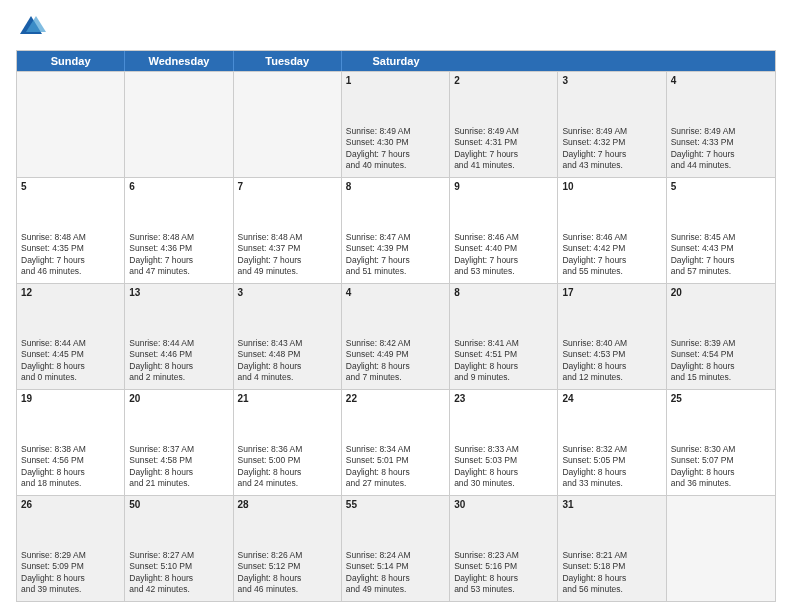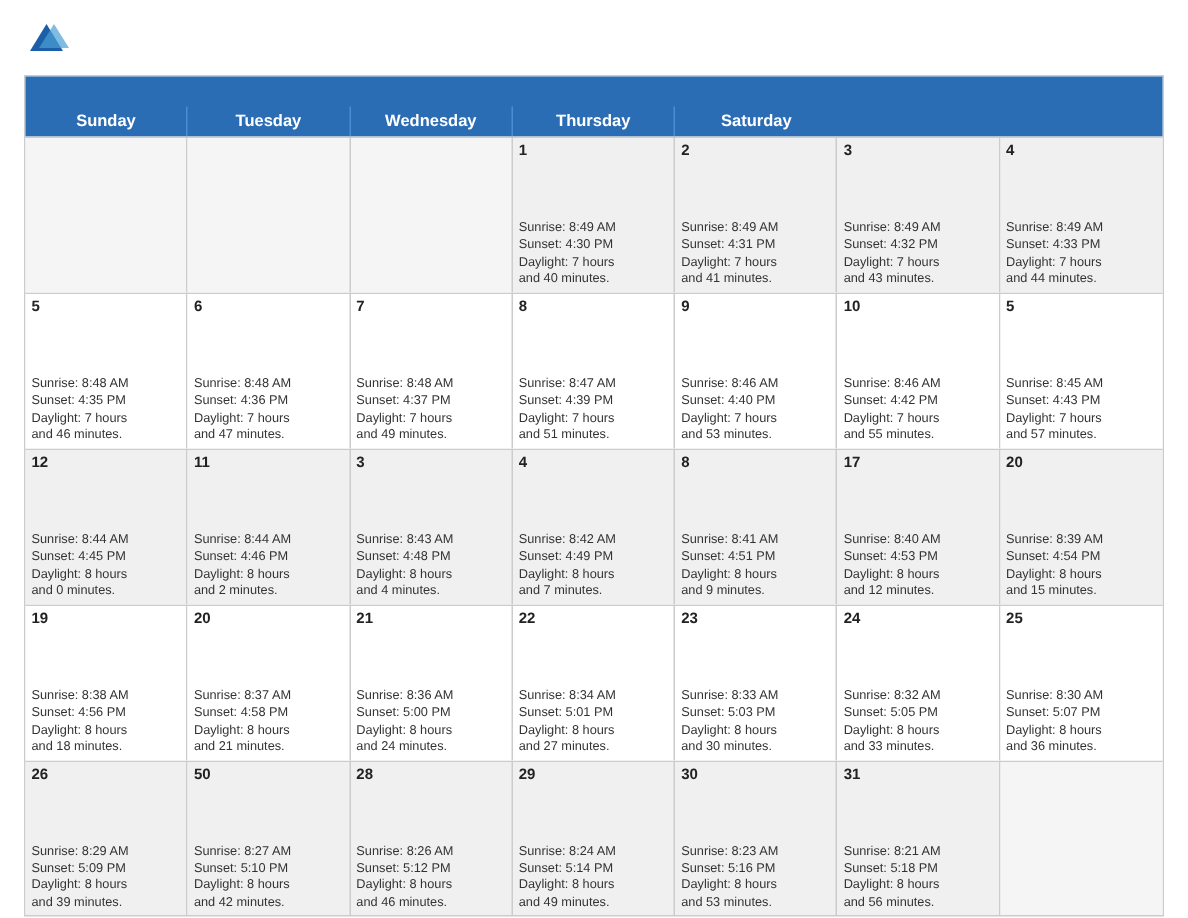--- a/index.html
+++ b/index.html
@@ -71,21 +71,20 @@
       grid-template-columns: repeat(7, 1fr);
       background: #2a6db5;
     }
     .cal-header-cell {
       color: #fff;
       font-size: 11px;
       font-weight: bold;
       text-align: center;
       padding: 4px 2px;
       border-right: 1px solid #4a8dd5;
-      margin-top: 20px;
     }
     .cal-header-cell:last-child {
       border-right: none;
     }
     .cal-body {
       flex: 1;
       display: flex;
       flex-direction: column;
     }
     .cal-row {
@@ -142,23 +141,22 @@
     </div>
     <div class="title-block">
       <div class="main-title"></div>
       <div class="subtitle"></div>
     </div>
   </div>
 
   <div class="calendar">
     <div class="cal-header">
     <div class="cal-header-cell">Sunday</div>
+        <div class="cal-header-cell">Wednesday</div>
         <div class="cal-header-cell">Tuesday</div>
-        <div class="cal-header-cell">Wednesday</div>
-        <div class="cal-header-cell">Thursday</div>
         <div class="cal-header-cell">Saturday</div>
       </div>
     <div class="cal-body">
     <div class="cal-row">
           <div class="cal-cell empty"></div>
           <div class="cal-cell empty"></div>
           <div class="cal-cell empty"></div>
           <div class="cal-cell shaded">
             <span class="day-num">1</span>
             <div class="cell-info">Sunrise: 8:49 AM<br>Sunset: 4:30 PM<br>Daylight: 7 hours<br>and 40 minutes.</div>
@@ -205,21 +203,21 @@
             <span class="day-num">5</span>
             <div class="cell-info">Sunrise: 8:45 AM<br>Sunset: 4:43 PM<br>Daylight: 7 hours<br>and 57 minutes.</div>
           </div>
         </div>
         <div class="cal-row">
           <div class="cal-cell shaded">
             <span class="day-num">12</span>
             <div class="cell-info">Sunrise: 8:44 AM<br>Sunset: 4:45 PM<br>Daylight: 8 hours<br>and 0 minutes.</div>
           </div>
           <div class="cal-cell shaded">
-            <span class="day-num">11</span>
+            <span class="day-num">13</span>
             <div class="cell-info">Sunrise: 8:44 AM<br>Sunset: 4:46 PM<br>Daylight: 8 hours<br>and 2 minutes.</div>
           </div>
           <div class="cal-cell shaded">
             <span class="day-num">3</span>
             <div class="cell-info">Sunrise: 8:43 AM<br>Sunset: 4:48 PM<br>Daylight: 8 hours<br>and 4 minutes.</div>
           </div>
           <div class="cal-cell shaded">
             <span class="day-num">4</span>
             <div class="cell-info">Sunrise: 8:42 AM<br>Sunset: 4:49 PM<br>Daylight: 8 hours<br>and 7 minutes.</div>
           </div>
@@ -273,21 +271,21 @@
           </div>
           <div class="cal-cell shaded">
             <span class="day-num">50</span>
             <div class="cell-info">Sunrise: 8:27 AM<br>Sunset: 5:10 PM<br>Daylight: 8 hours<br>and 42 minutes.</div>
           </div>
           <div class="cal-cell shaded">
             <span class="day-num">28</span>
             <div class="cell-info">Sunrise: 8:26 AM<br>Sunset: 5:12 PM<br>Daylight: 8 hours<br>and 46 minutes.</div>
           </div>
           <div class="cal-cell shaded">
-            <span class="day-num">29</span>
+            <span class="day-num">55</span>
             <div class="cell-info">Sunrise: 8:24 AM<br>Sunset: 5:14 PM<br>Daylight: 8 hours<br>and 49 minutes.</div>
           </div>
           <div class="cal-cell shaded">
             <span class="day-num">30</span>
             <div class="cell-info">Sunrise: 8:23 AM<br>Sunset: 5:16 PM<br>Daylight: 8 hours<br>and 53 minutes.</div>
           </div>
           <div class="cal-cell shaded">
             <span class="day-num">31</span>
             <div class="cell-info">Sunrise: 8:21 AM<br>Sunset: 5:18 PM<br>Daylight: 8 hours<br>and 56 minutes.</div>
           </div>

